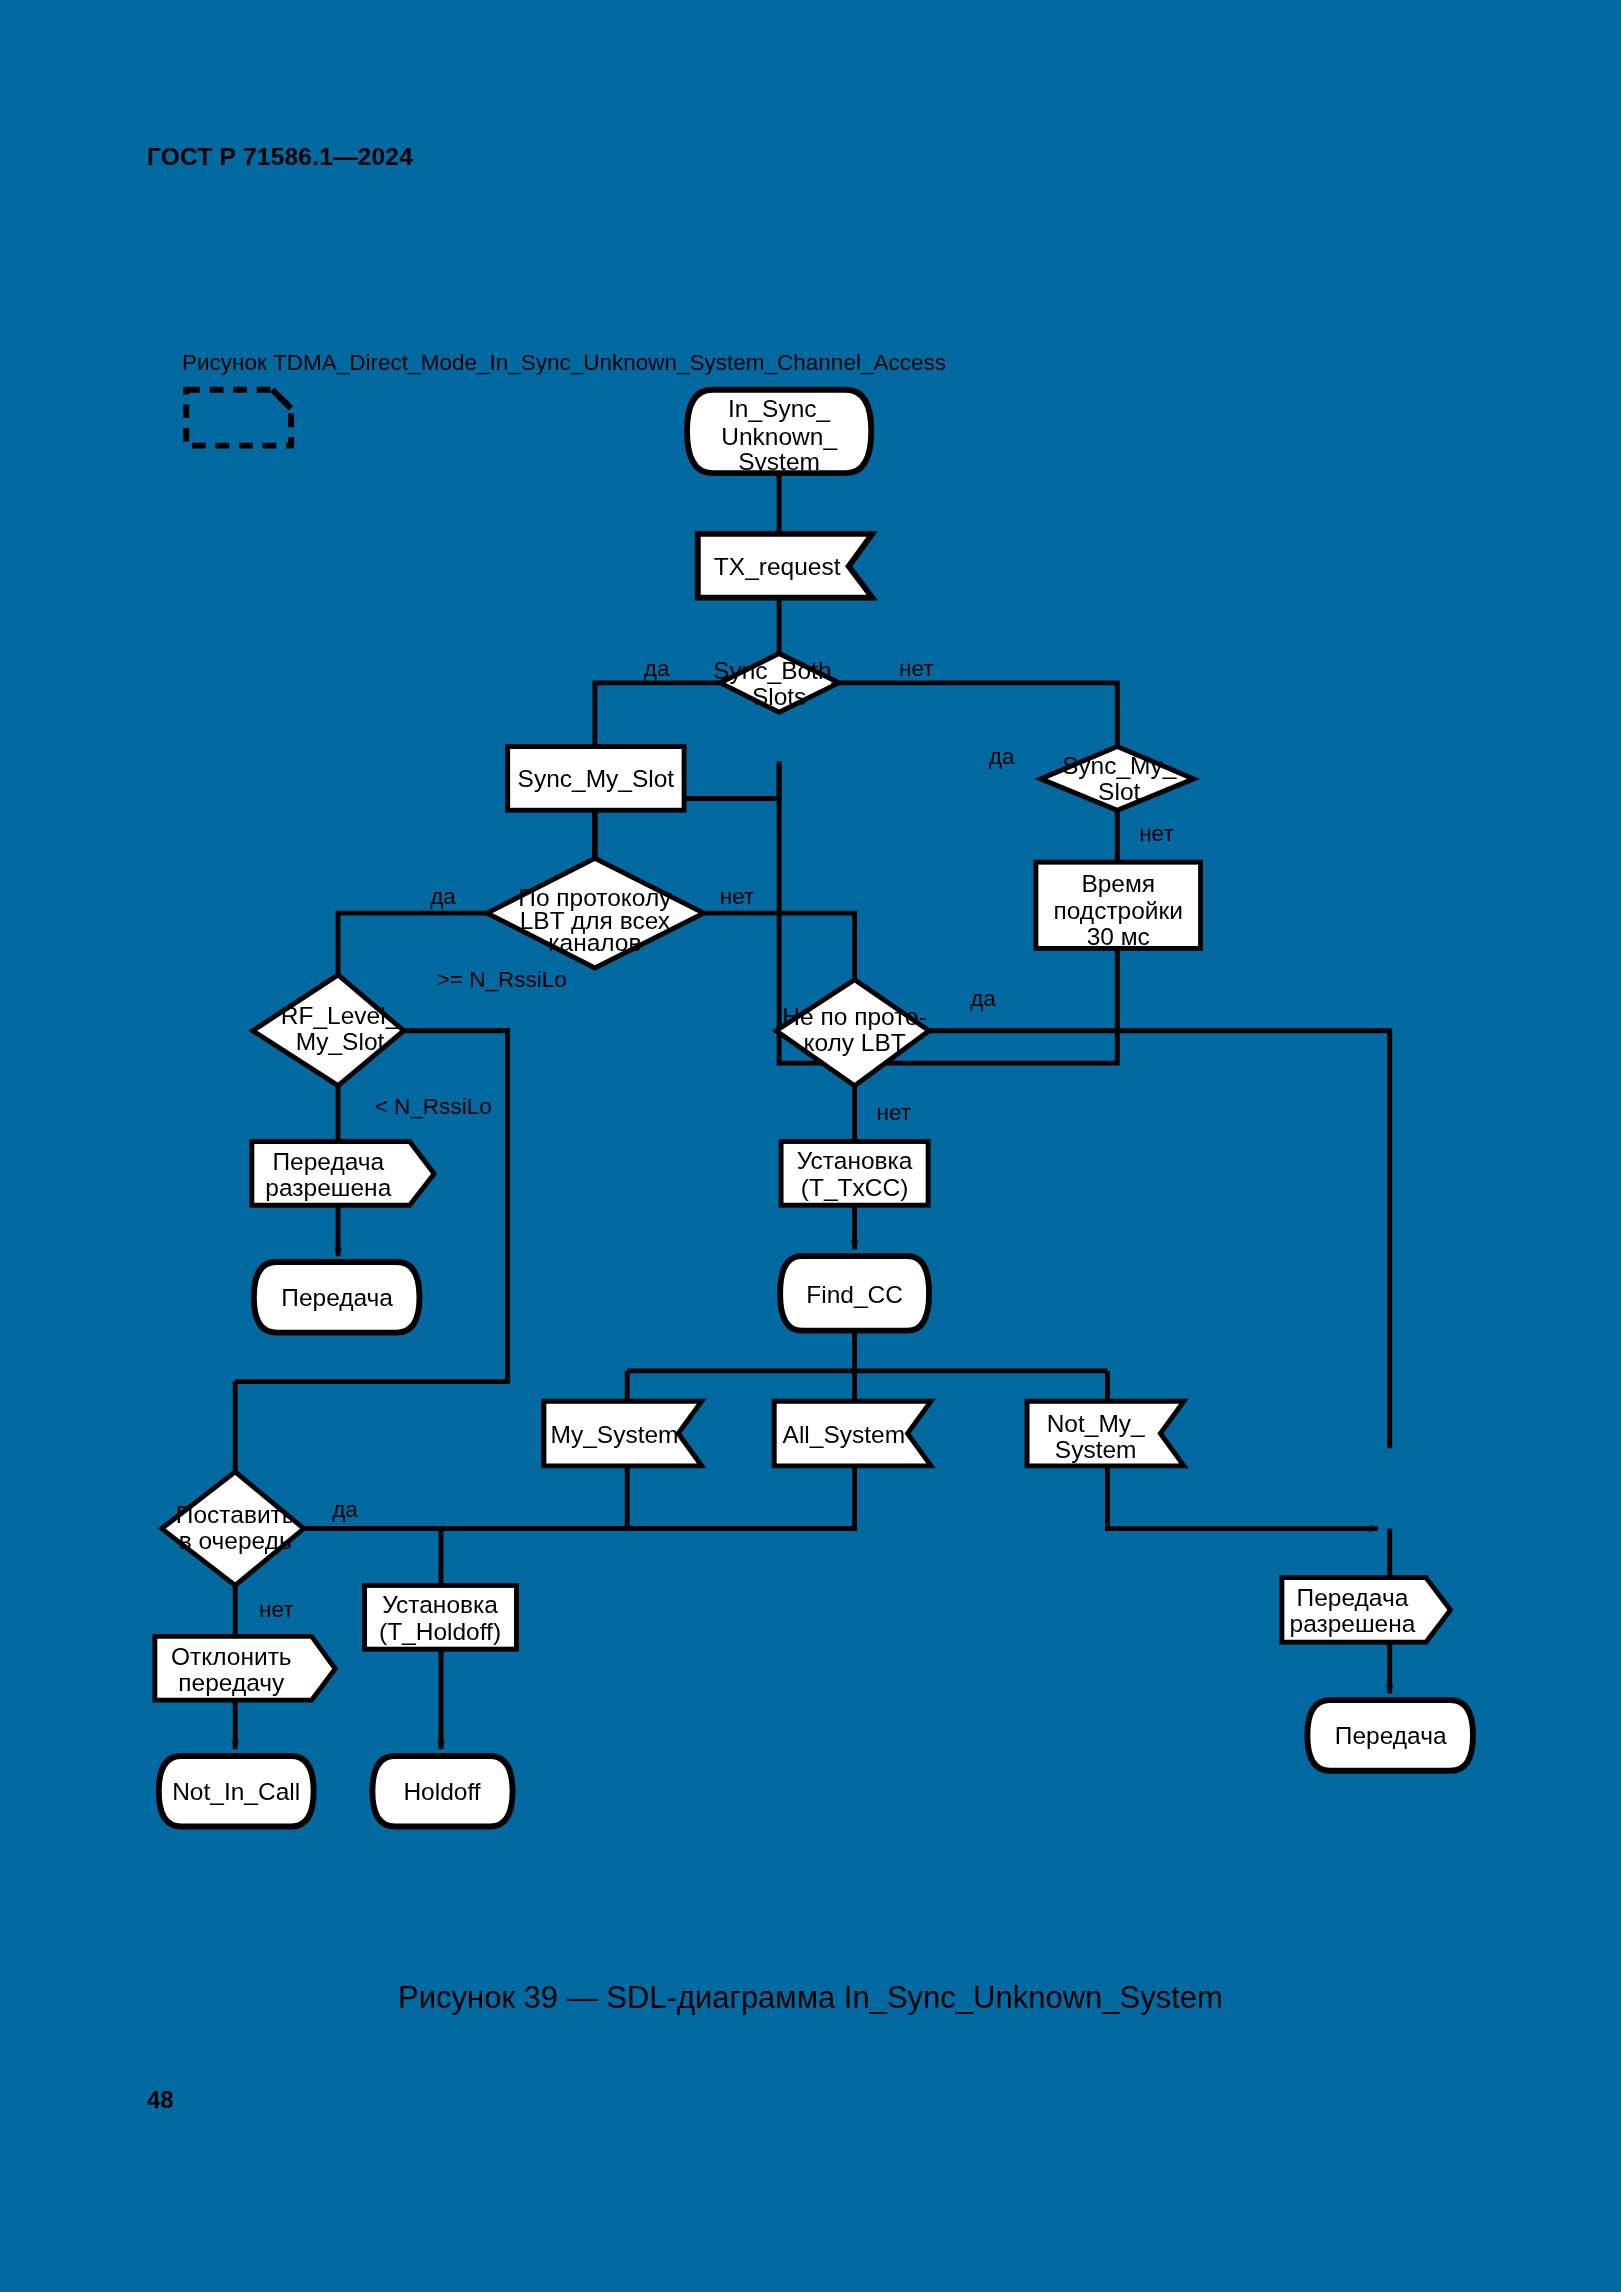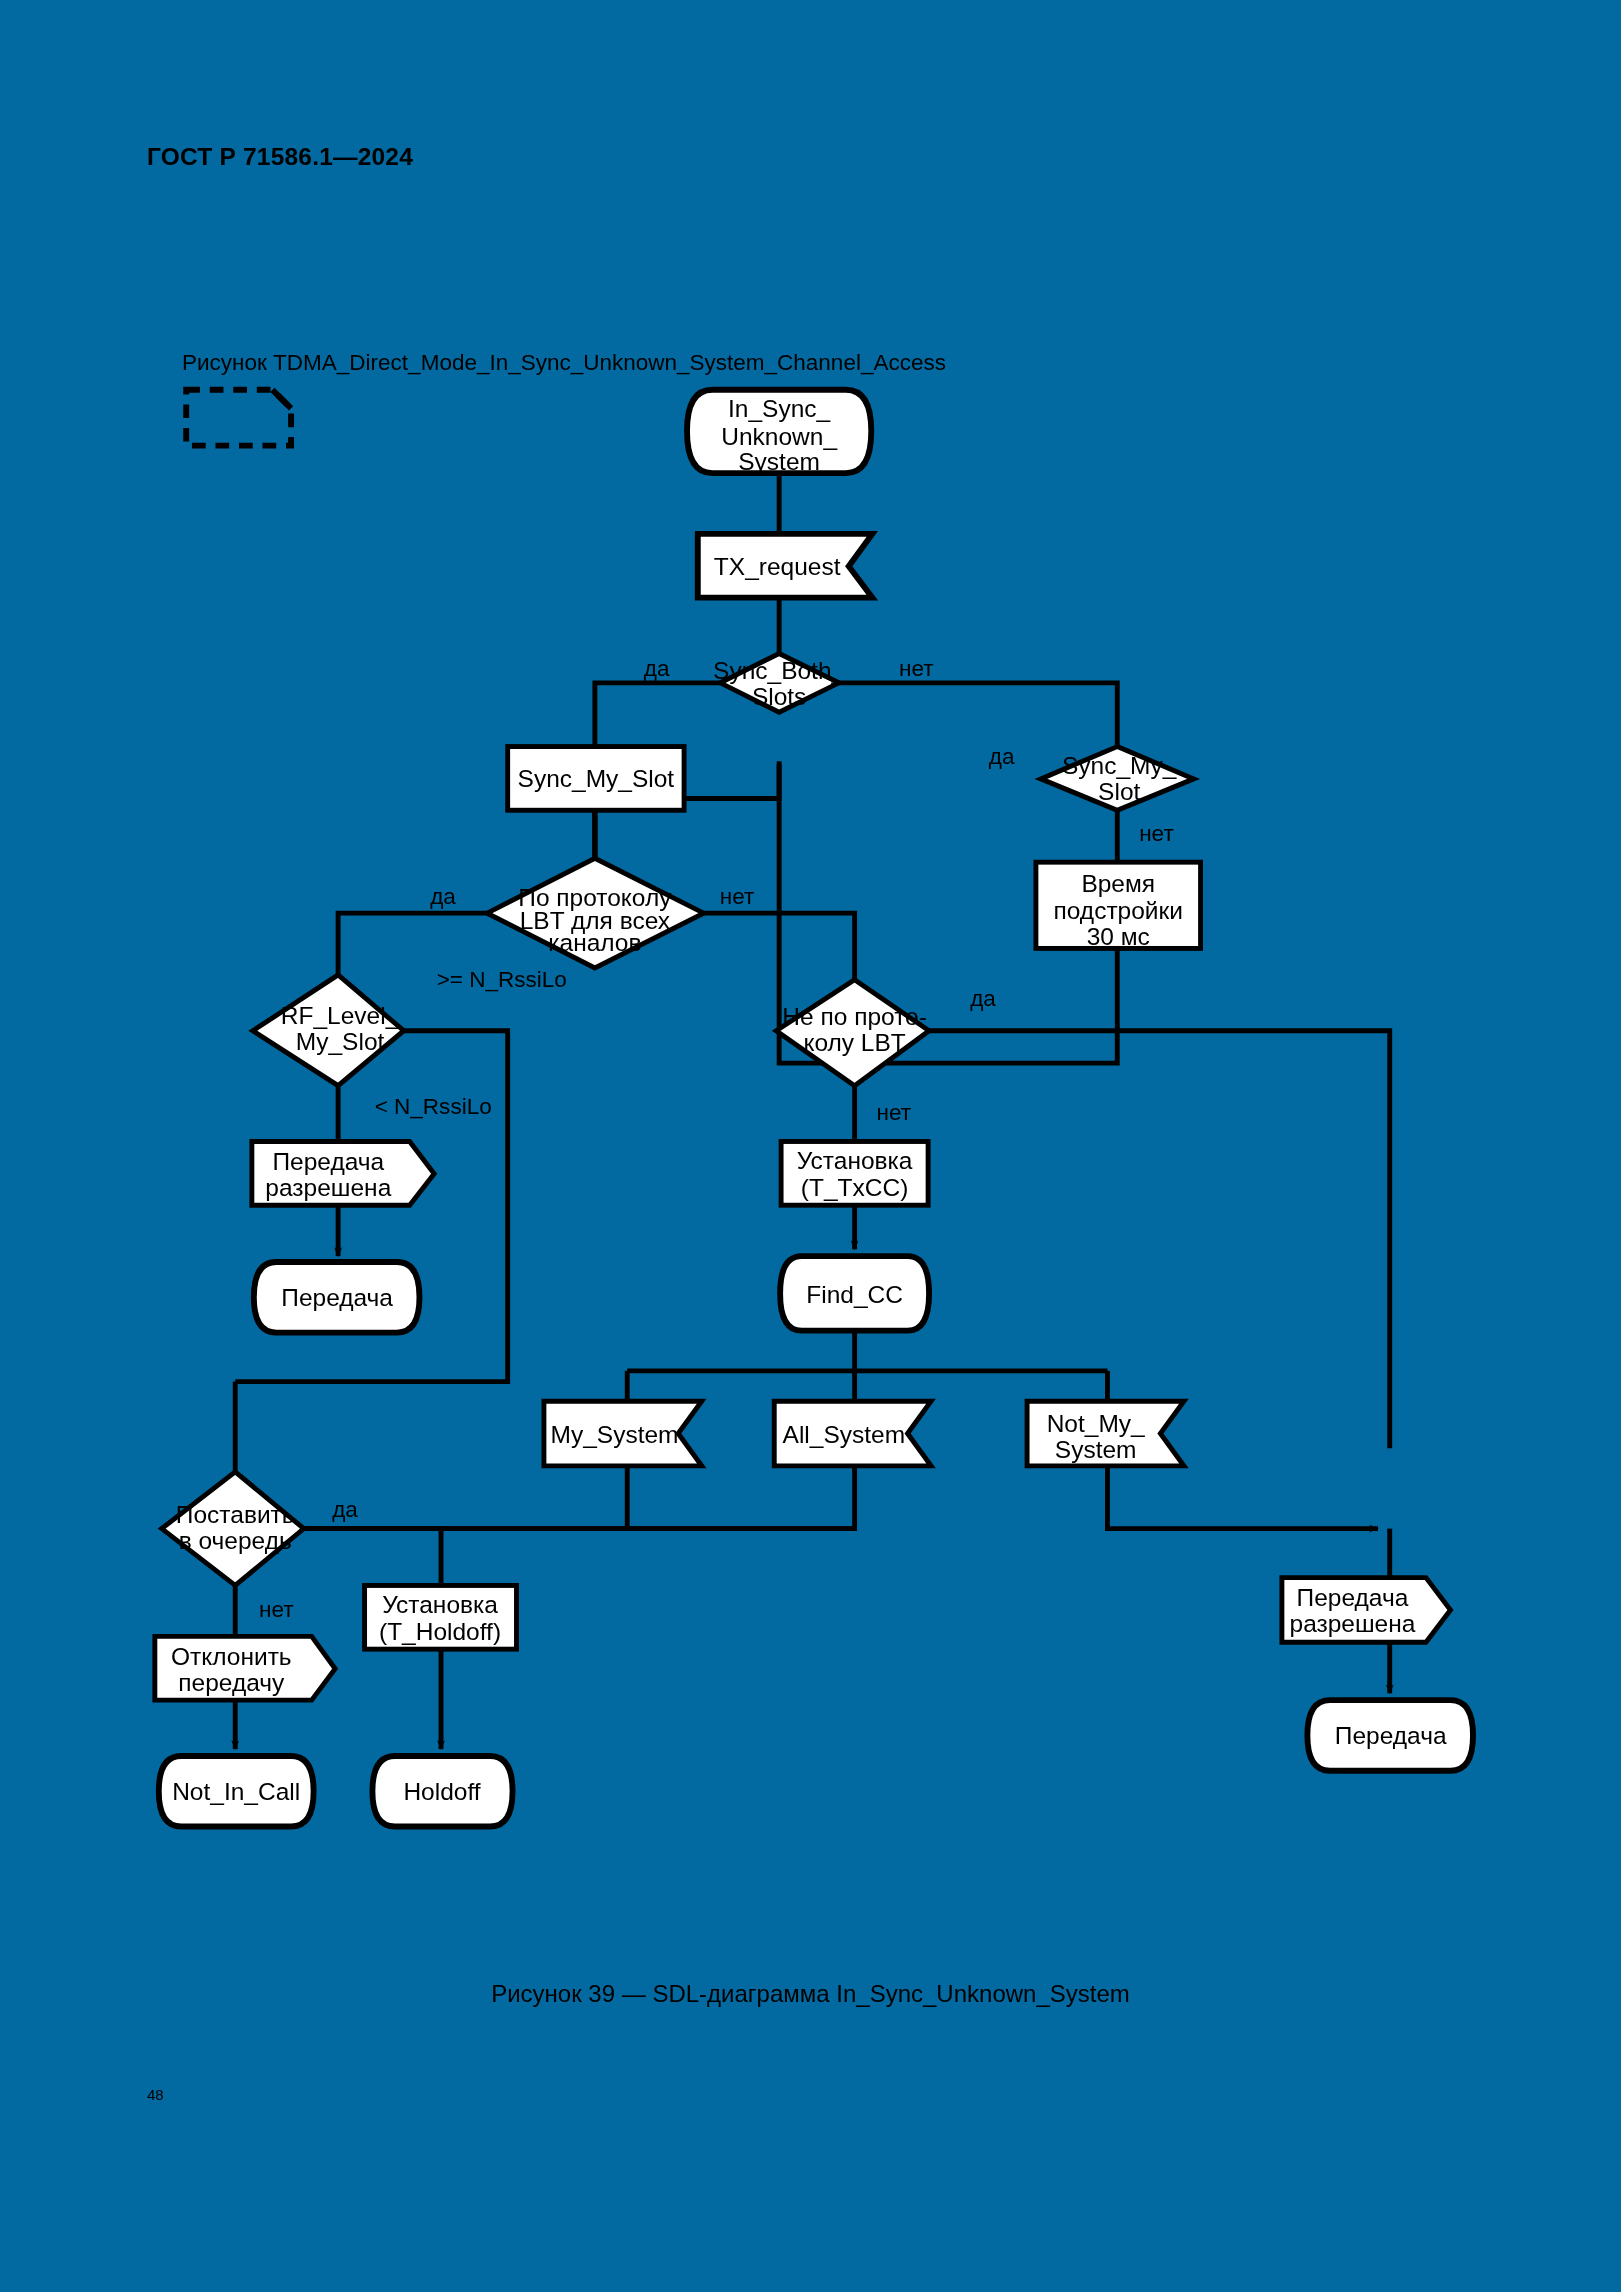--- a/index.html
+++ b/index.html
@@ -17,23 +17,23 @@
     position:absolute;left:147px;top:223px;width:1328px;
     font-size:23.5px;line-height:36px;text-align:justify;
   }
   .para .ital{font-style:italic;display:block;text-indent:55px;}
   .para .body{display:block;text-indent:55px;text-align:justify;}
   .proclabel{
     position:absolute;left:182px;top:350px;font-size:22.5px;white-space:nowrap;
   }
   .figcap{
     position:absolute;left:0;top:1980px;width:1621px;text-align:center;
-    font-size:24px;
-  }
-  .pageno{position:absolute;left:147px;top:2086px;font-size:15px;}
+    font-size:31px;
+  }
+  .pageno{position:absolute;left:147px;top:2086px;font-size:24px;font-weight:bold;}
   svg#flow{position:absolute;left:0;top:372px;}
   svg text{font-family:"Liberation Sans","DejaVu Sans",sans-serif;fill:#000;}
   .lbl{font-size:23px;}
   .nodetxt{font-size:25px;}
 </style>
 </head>
 <body>
 
 <div class="page">
 

